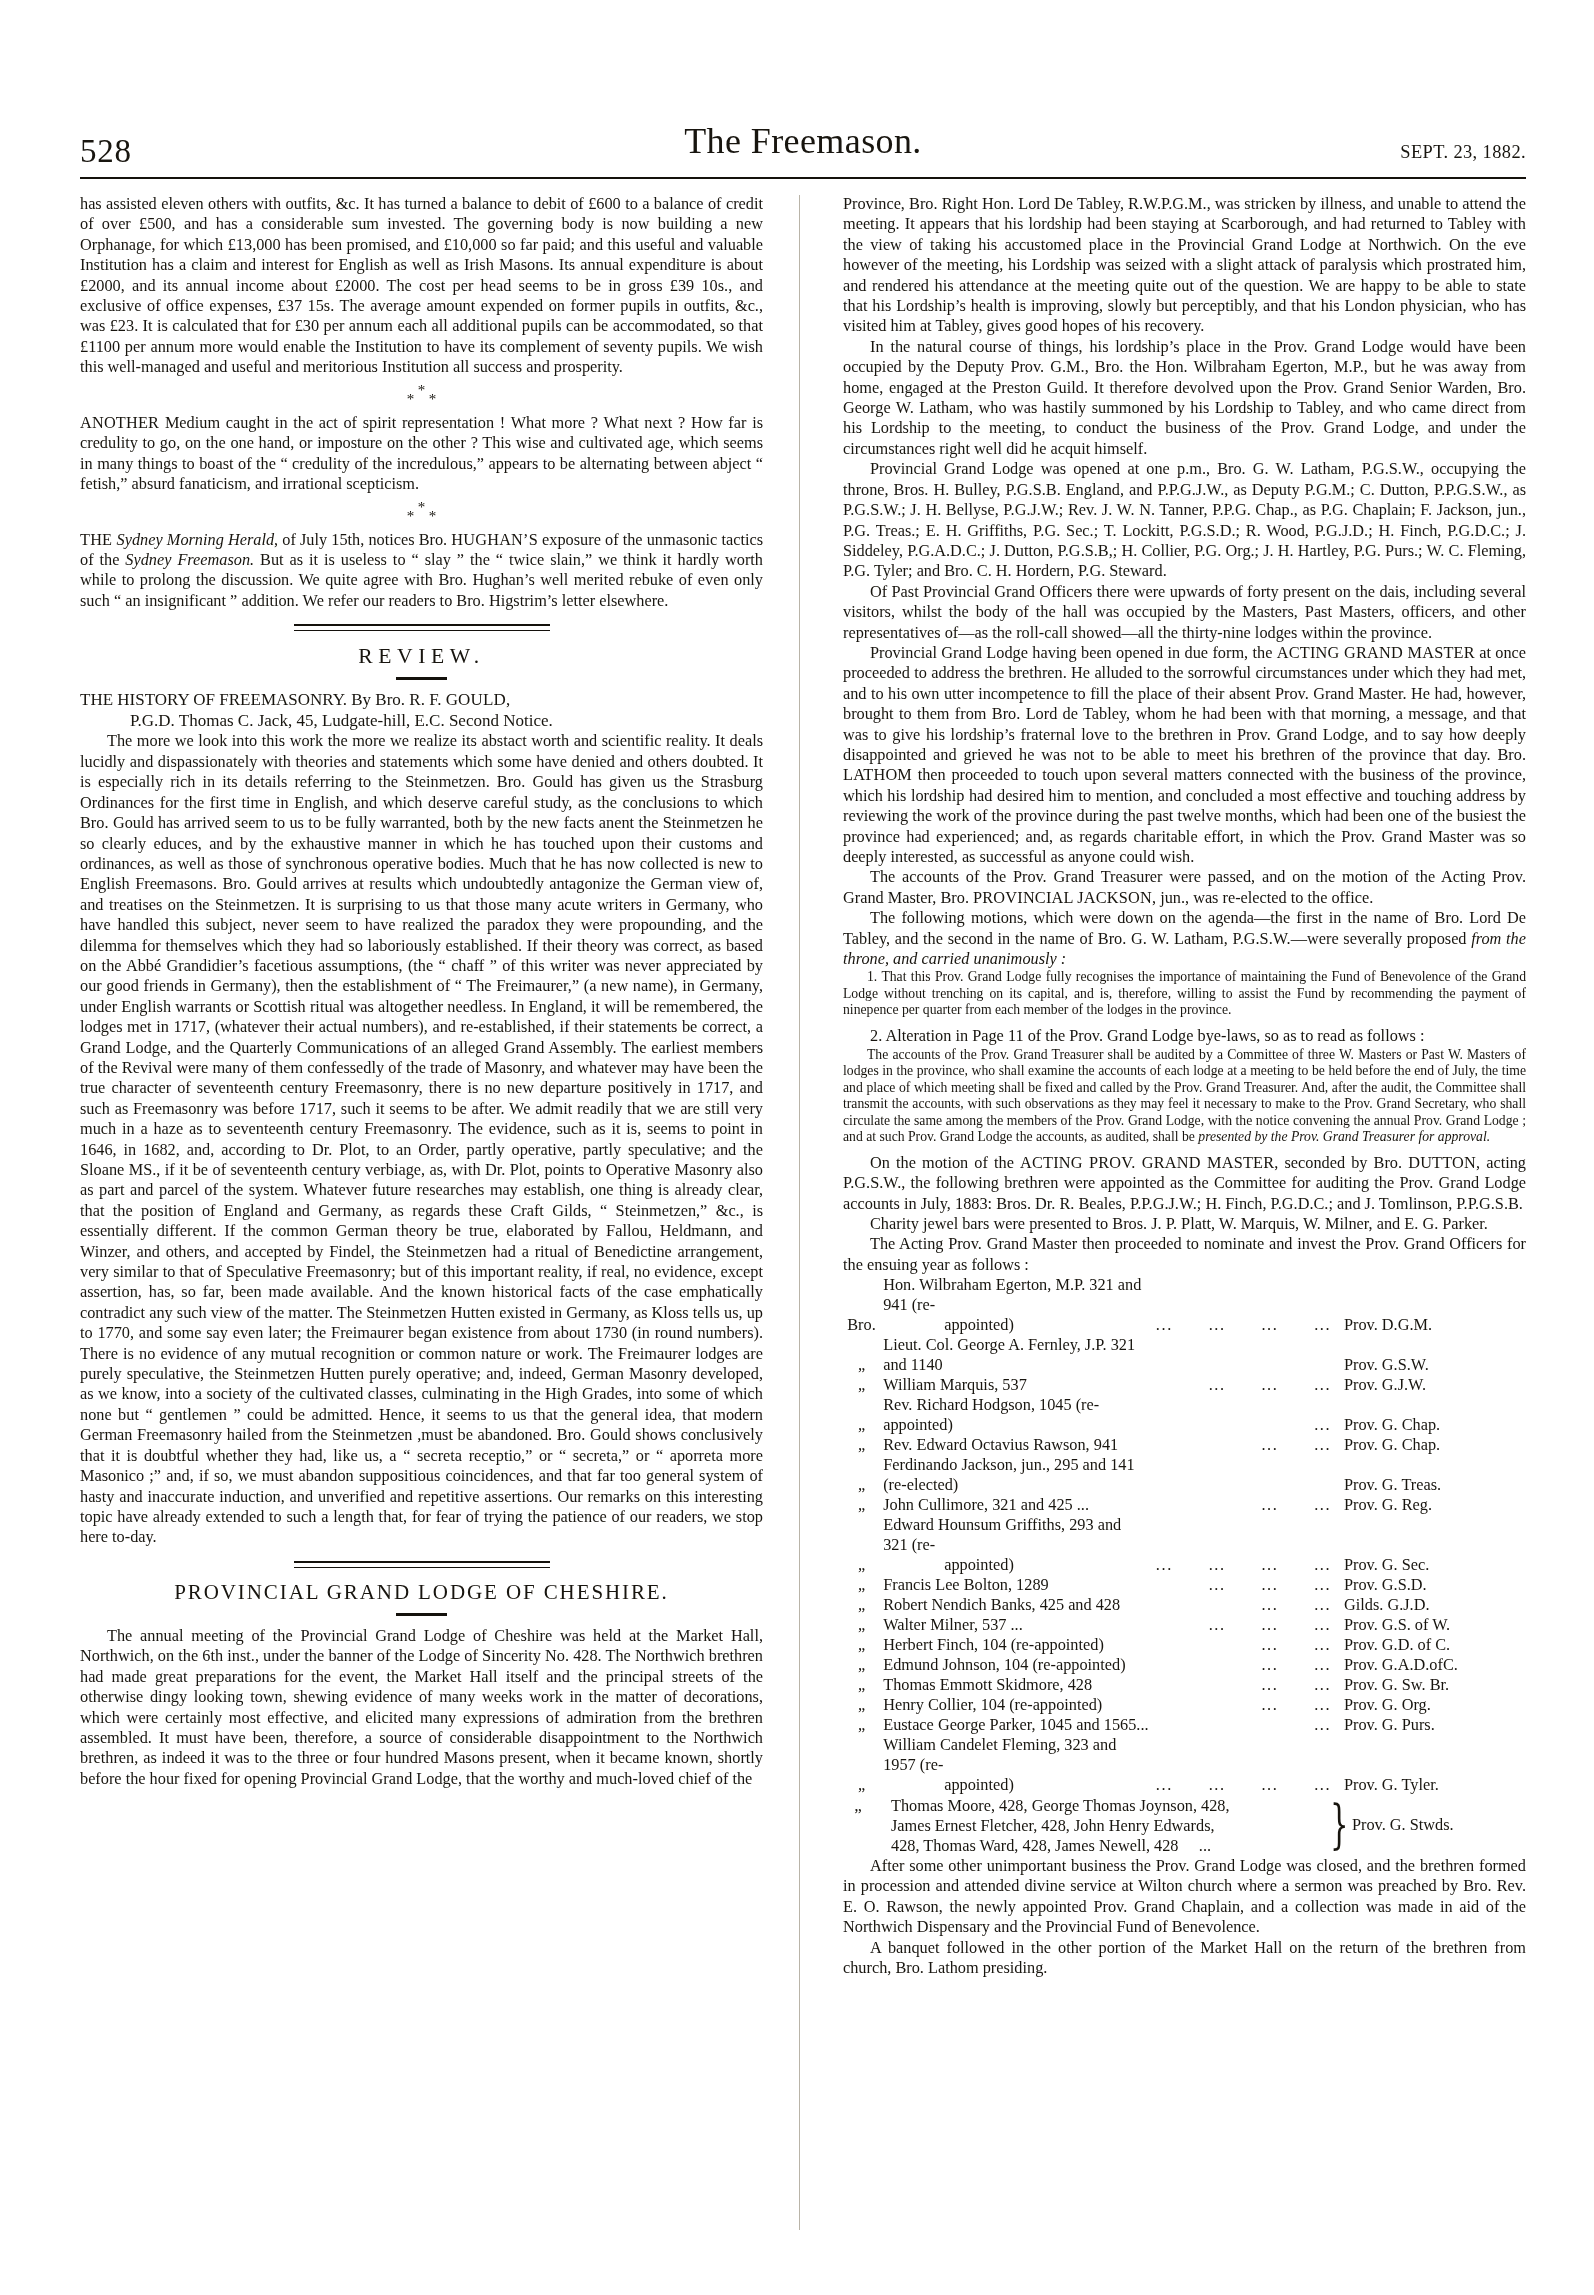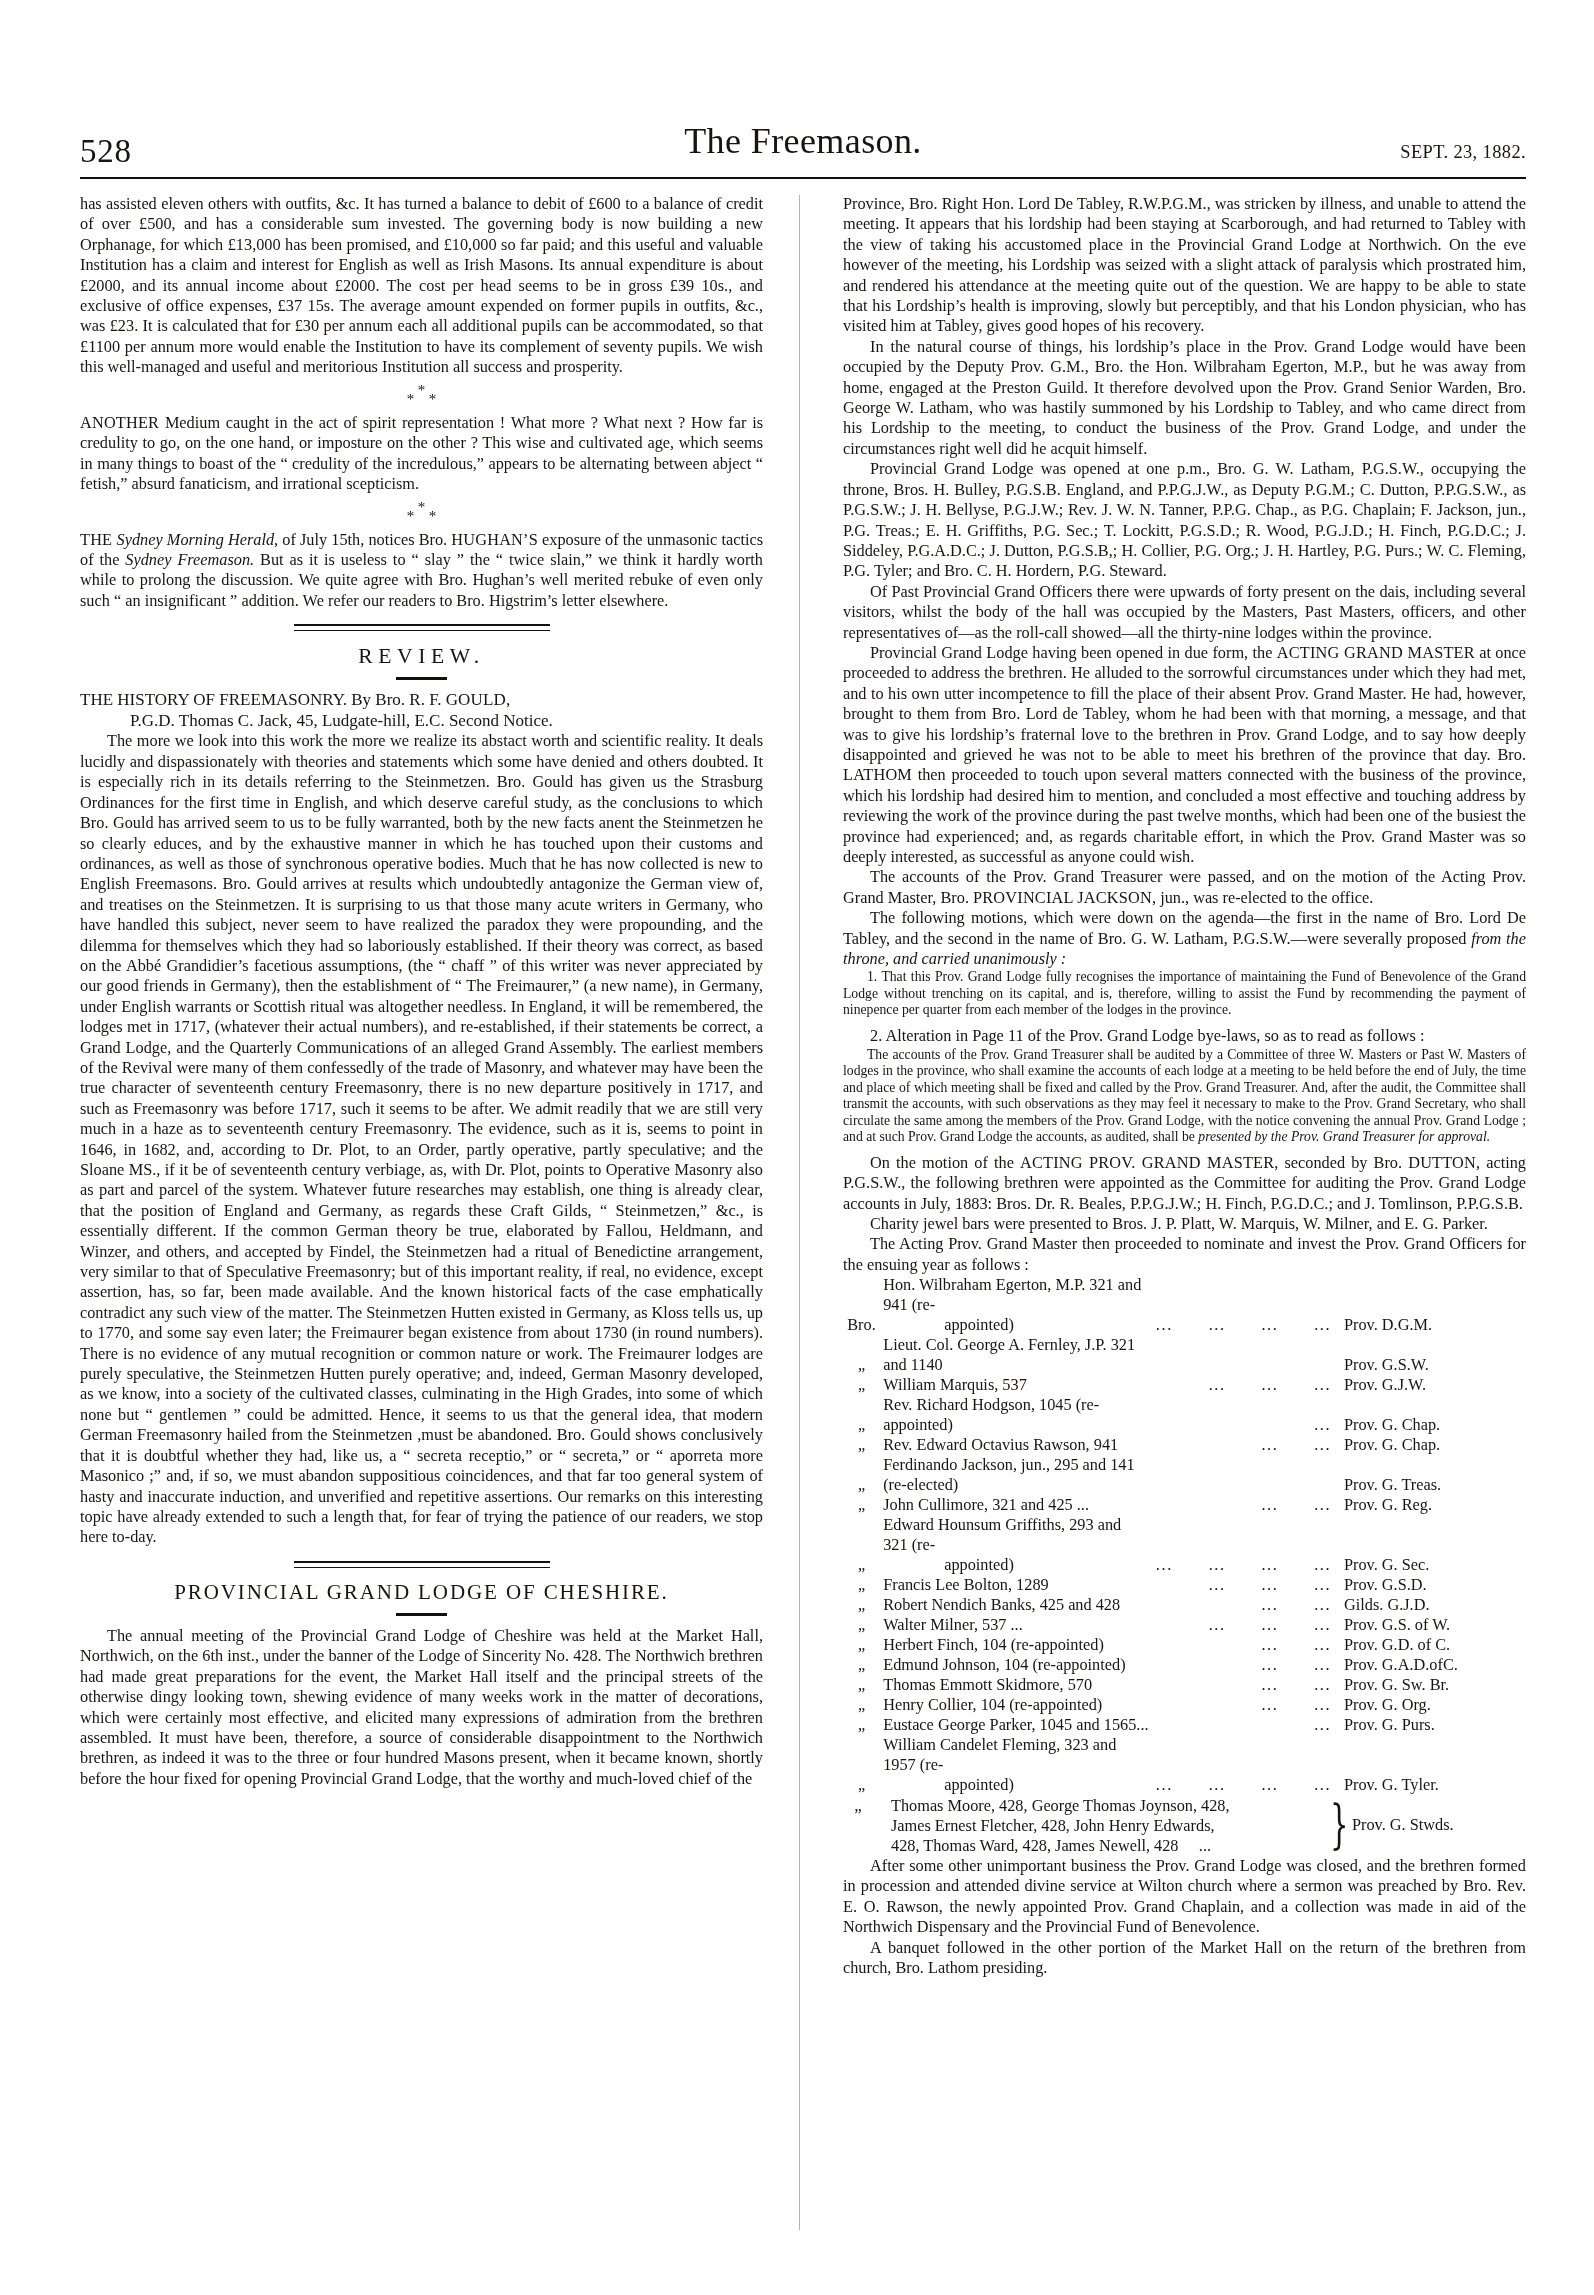--- a/index.html
+++ b/index.html
@@ -411,21 +411,21 @@
 
           <tr>
             <td class="off-ditto">„</td>
             <td class="off-name">Edmund Johnson, 104 (re-appointed)</td>
             <td class="off-lead">...  ...</td>
             <td class="off-title">Prov. G.A.D.ofC.</td>
           </tr>
 
           <tr>
             <td class="off-ditto">„</td>
-            <td class="off-name">Thomas Emmott Skidmore, 570</td>
+            <td class="off-name">Thomas Emmott Skidmore, 428</td>
             <td class="off-lead">...  ...</td>
             <td class="off-title">Prov. G. Sw. Br.</td>
           </tr>
 
           <tr>
             <td class="off-ditto">„</td>
             <td class="off-name">Henry Collier, 104 (re-appointed)</td>
             <td class="off-lead">...  ...</td>
             <td class="off-title">Prov. G. Org.</td>
           </tr>

